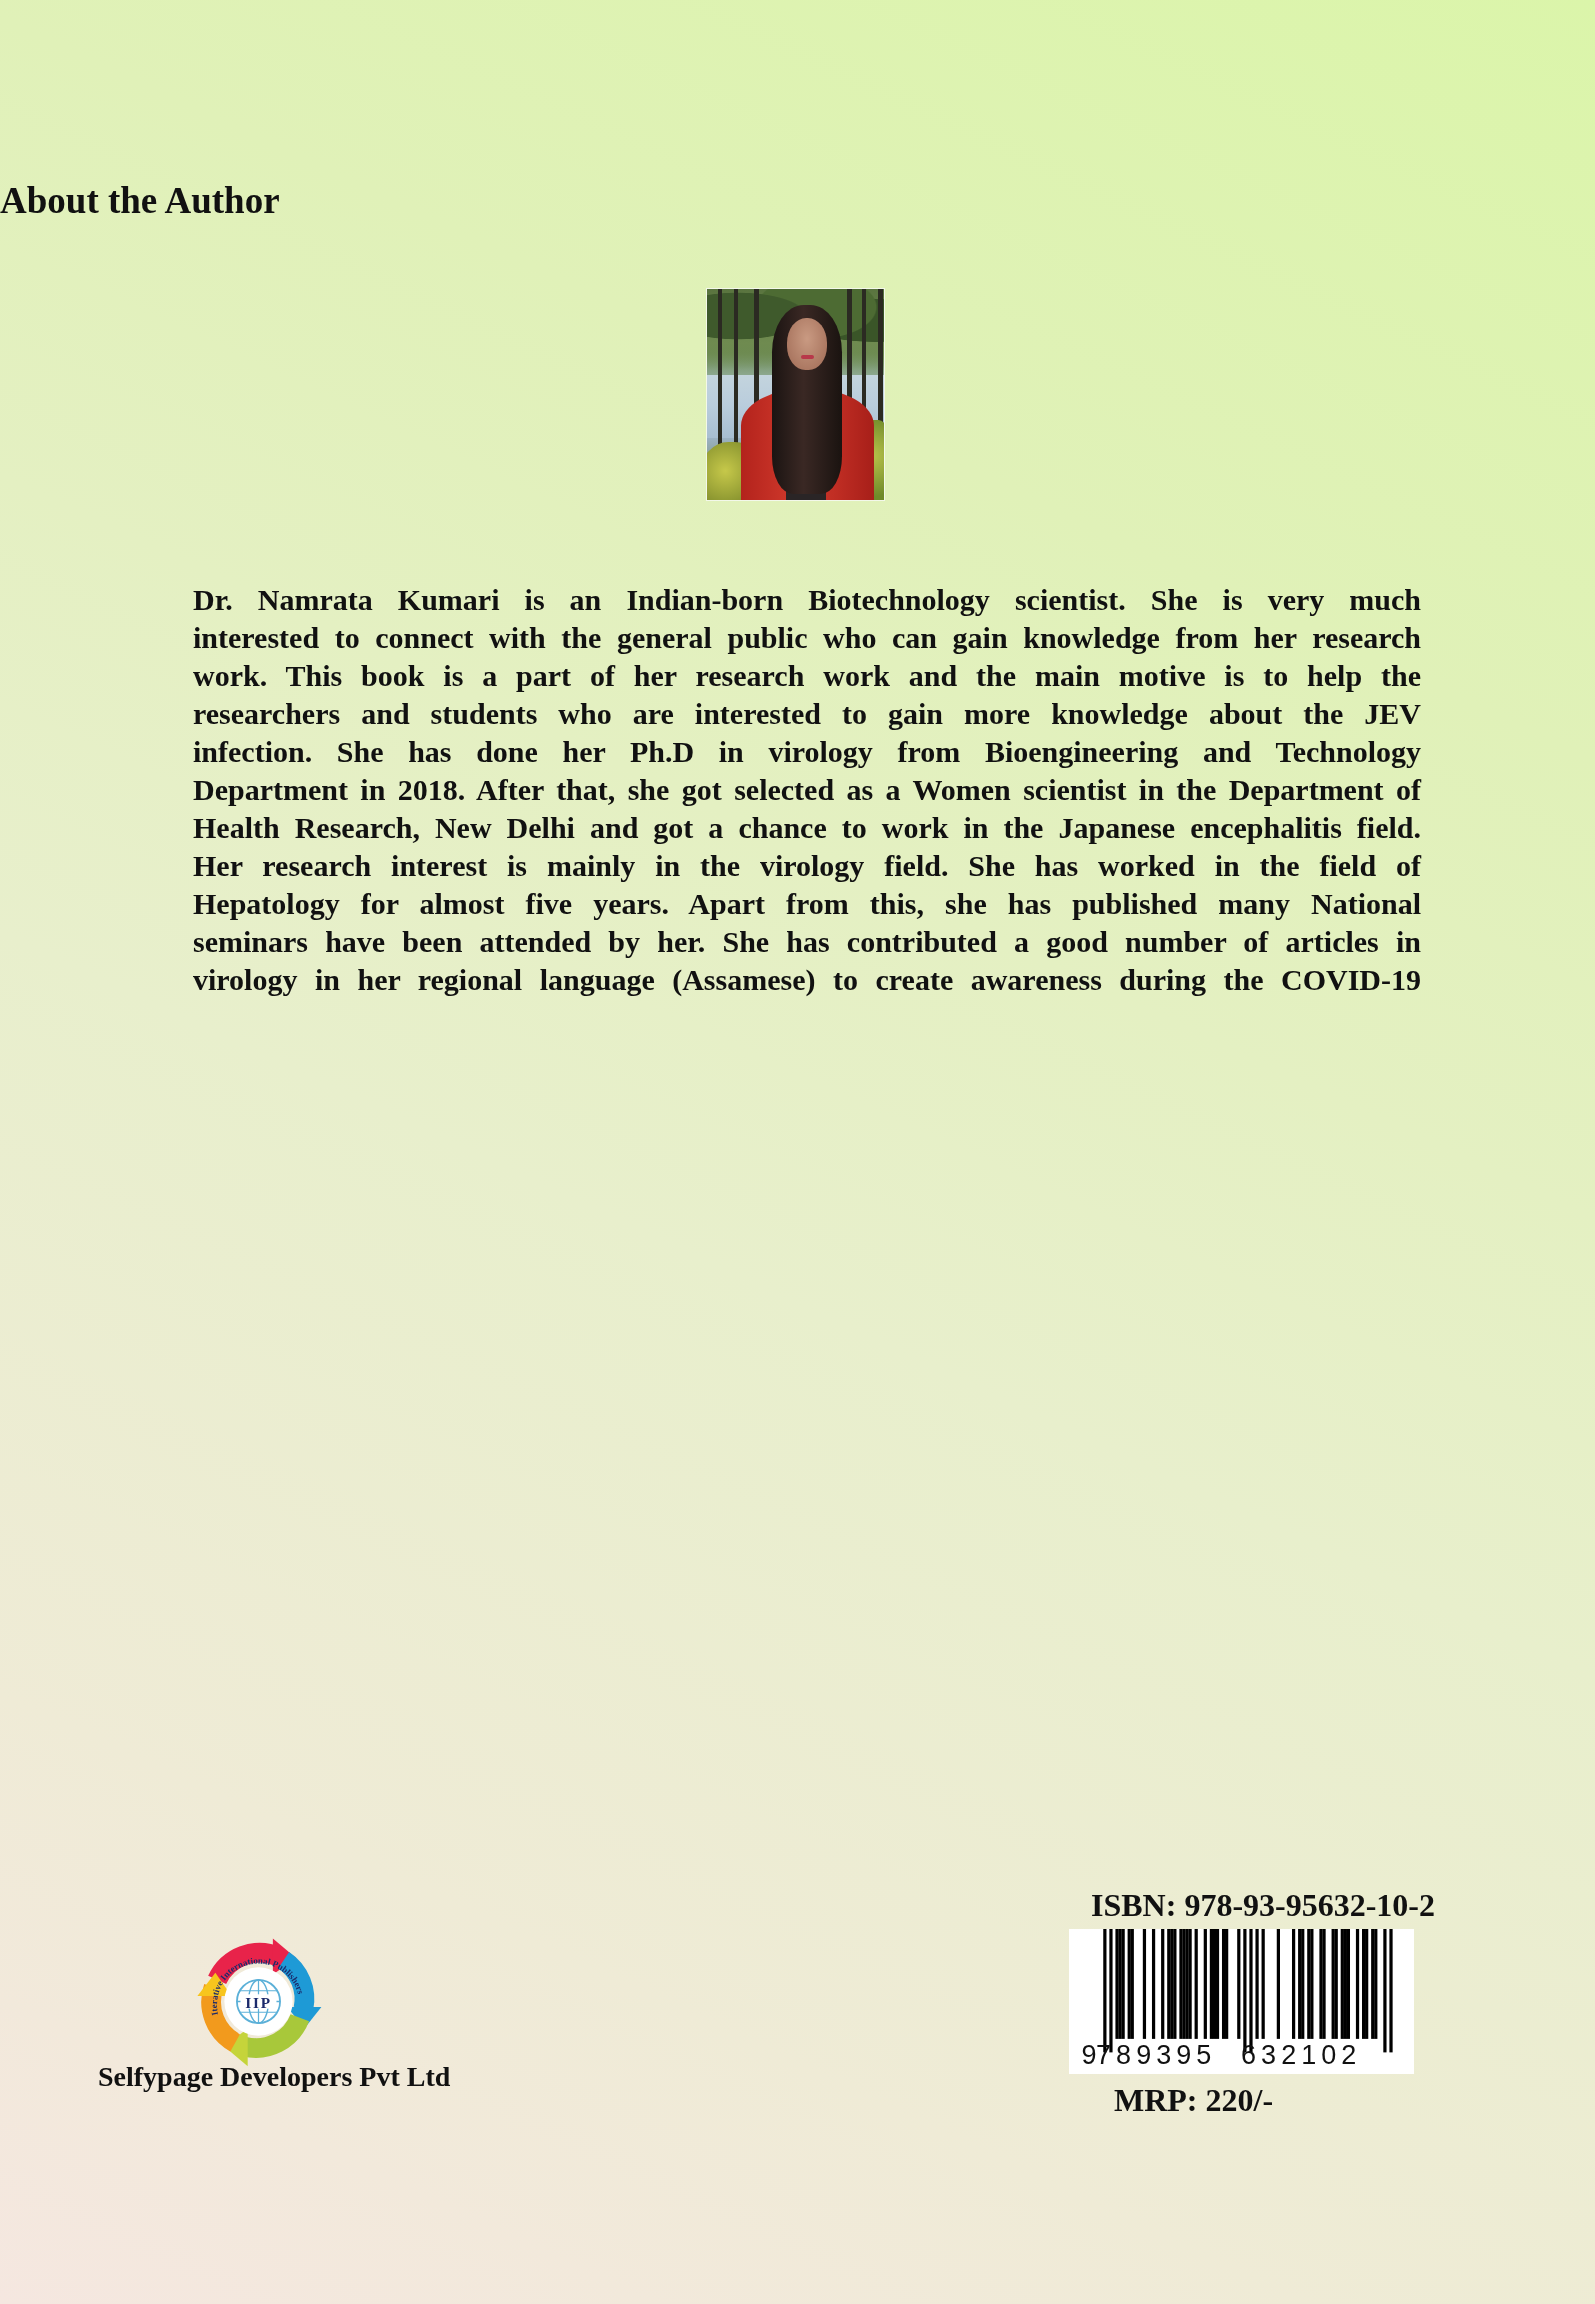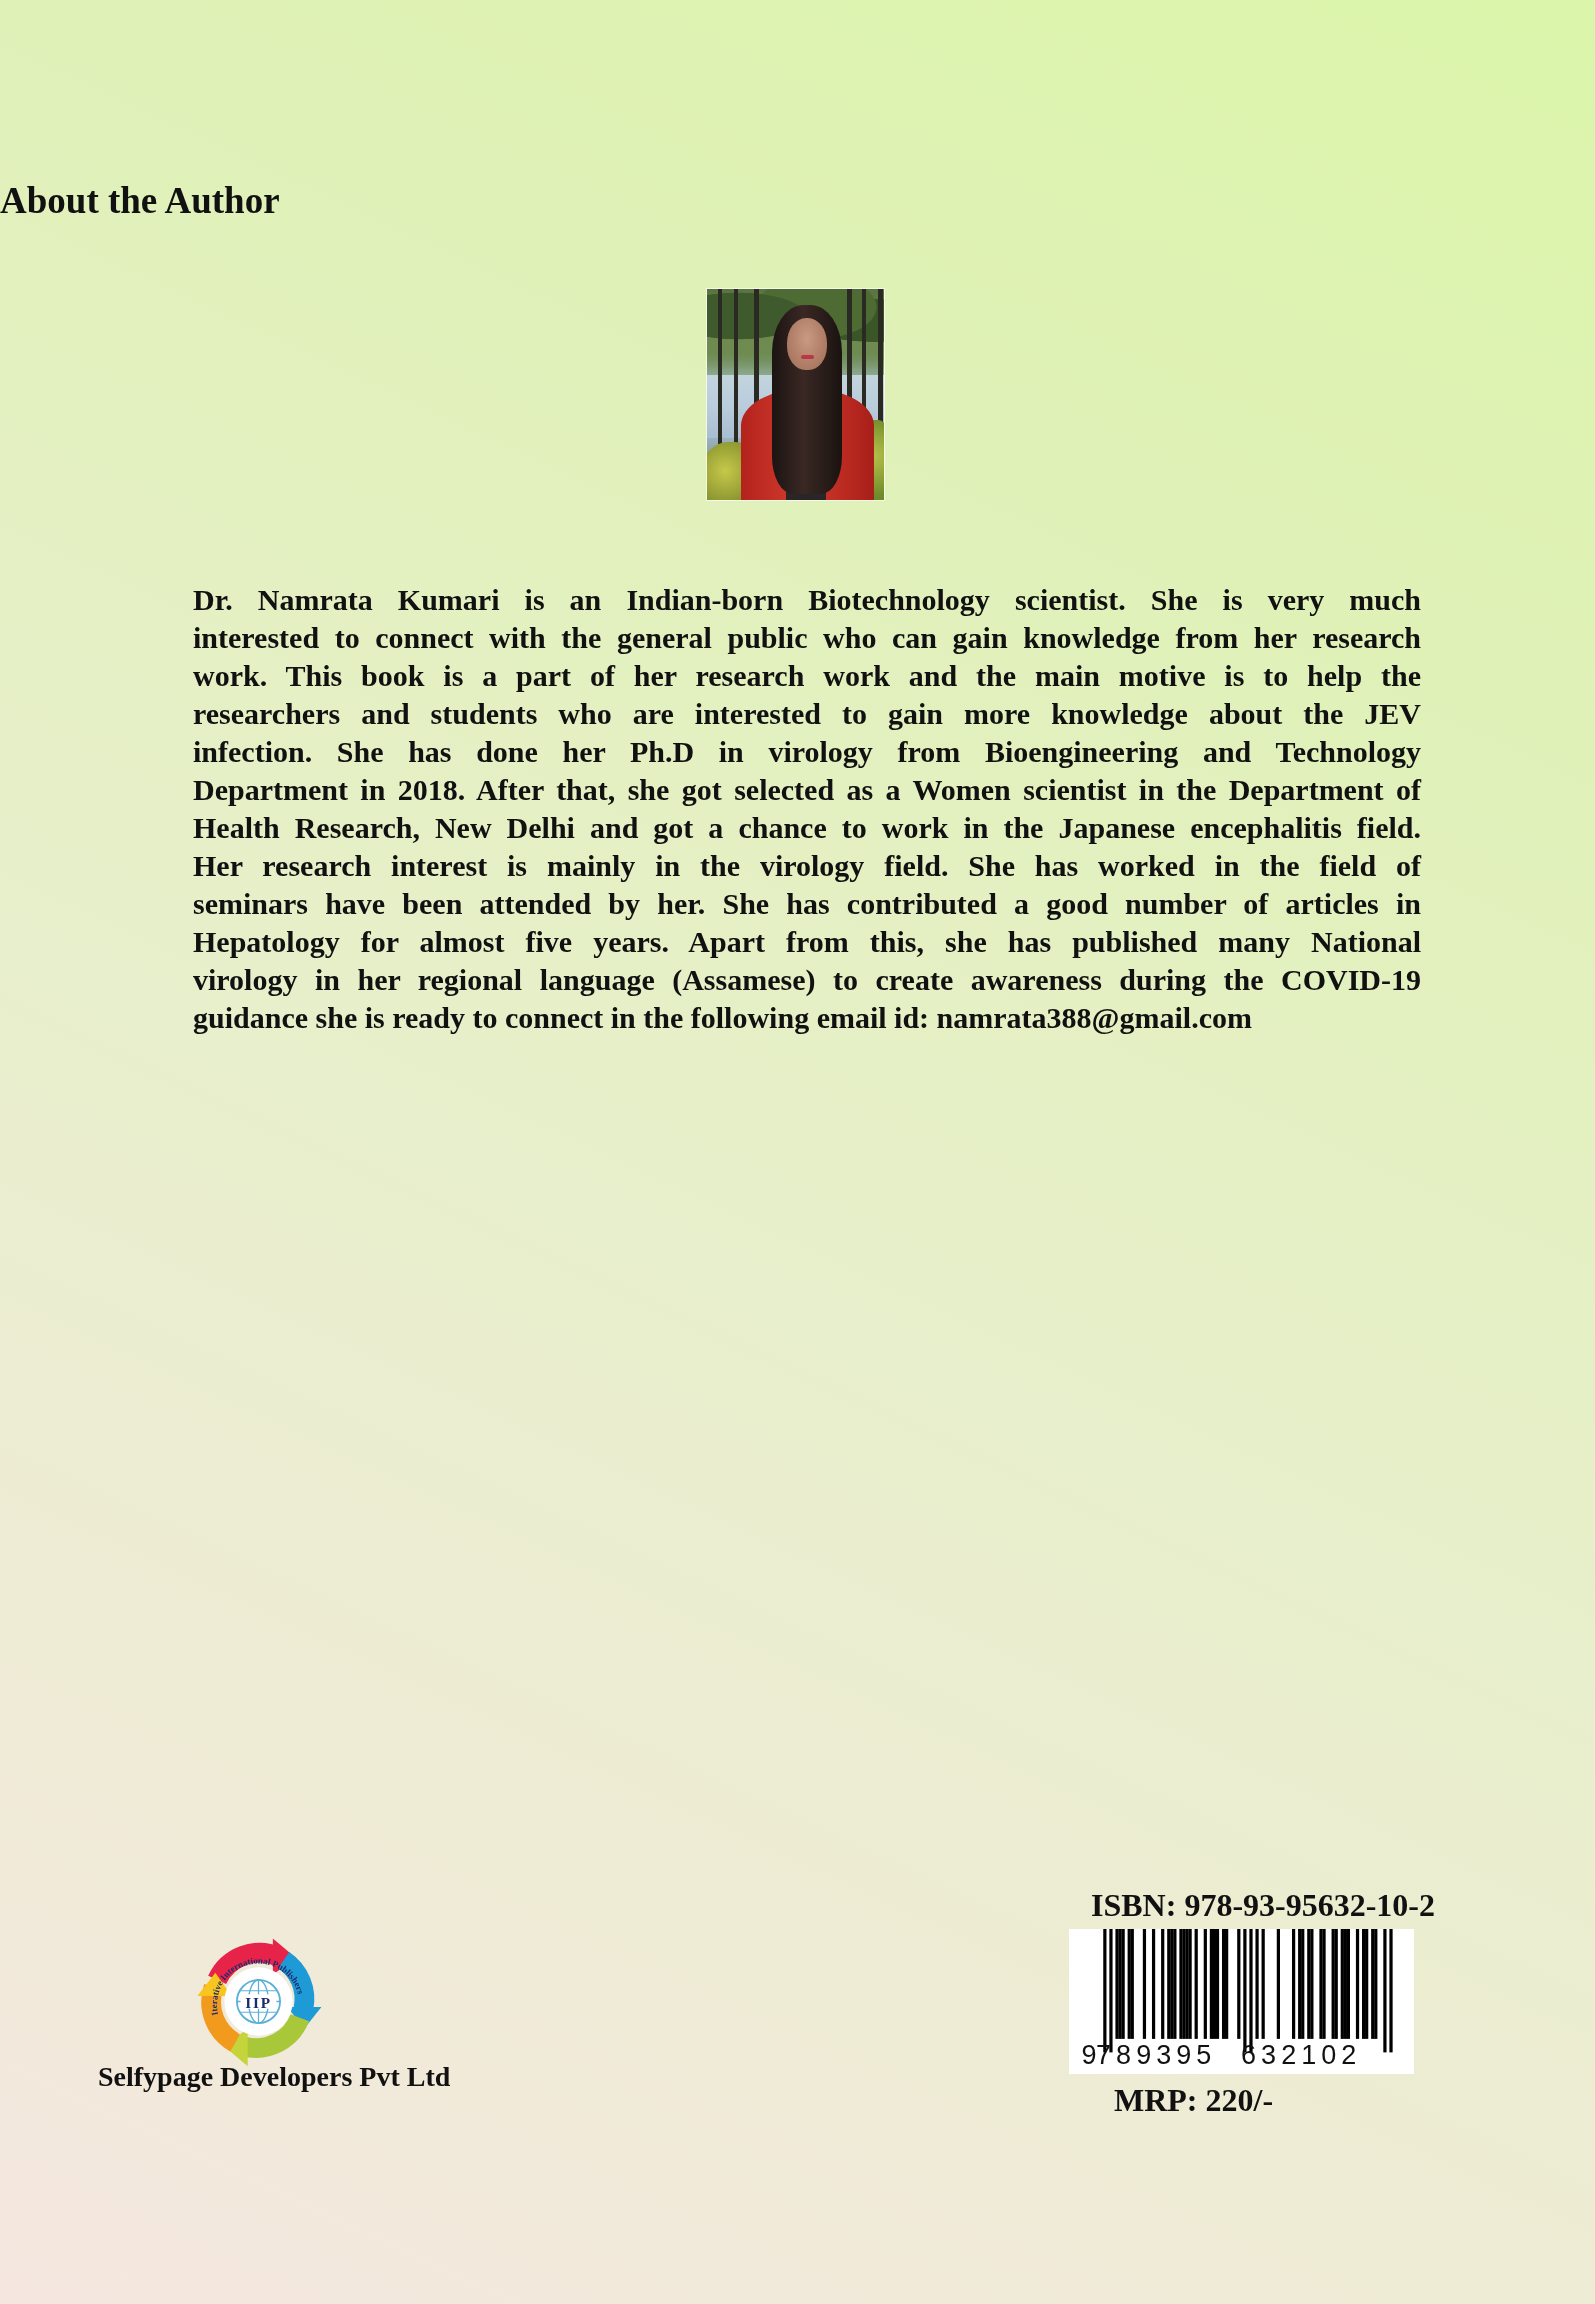--- a/index.html
+++ b/index.html
@@ -86,24 +86,23 @@
 
 <div class="bio">
   <span class="line">Dr. Namrata Kumari is an Indian-born Biotechnology scientist. She is very much</span>
   <span class="line">interested to connect with the general public who can gain knowledge from her research</span>
   <span class="line">work. This book is a part of her research work and the main motive is to help the</span>
   <span class="line">researchers and students who are interested to gain more knowledge about the JEV</span>
   <span class="line">infection. She has done her Ph.D in virology from Bioengineering and Technology</span>
   <span class="line">Department in 2018. After that, she got selected as a Women scientist in the Department of</span>
   <span class="line">Health Research, New Delhi and got a chance to work in the Japanese encephalitis field.</span>
   <span class="line">Her research interest is mainly in the virology field. She has worked in the field of</span>
+  <span class="line">Hepatology for almost five years. Apart from this, she has published many National</span>
   <span class="line">seminars have been attended by her. She has contributed a good number of articles in</span>
-  <span class="line">Hepatology for almost five years. Apart from this, she has published many National</span>
   <span class="line">virology in her regional language (Assamese) to create awareness during the COVID-19</span>
-  <span class="line last">guidance she is ready to connect in the following email id: namrata388@gmail.com</span>
 </div>
 
 <div class="logo">
   <svg width="137" height="133" viewBox="0 0 152 148">
     <defs>
       <path id="ringPath" d="M 32,92 A 46,46 0 1 1 118,96" fill="none"></path>
     </defs>
 
     <path d="M 30,50 A 52,52 0 0 1 98,24" stroke="#e8234a" stroke-width="22" fill="none"></path>
     <polygon points="92,4 118,26 92,44" fill="#e8234a"></polygon>

